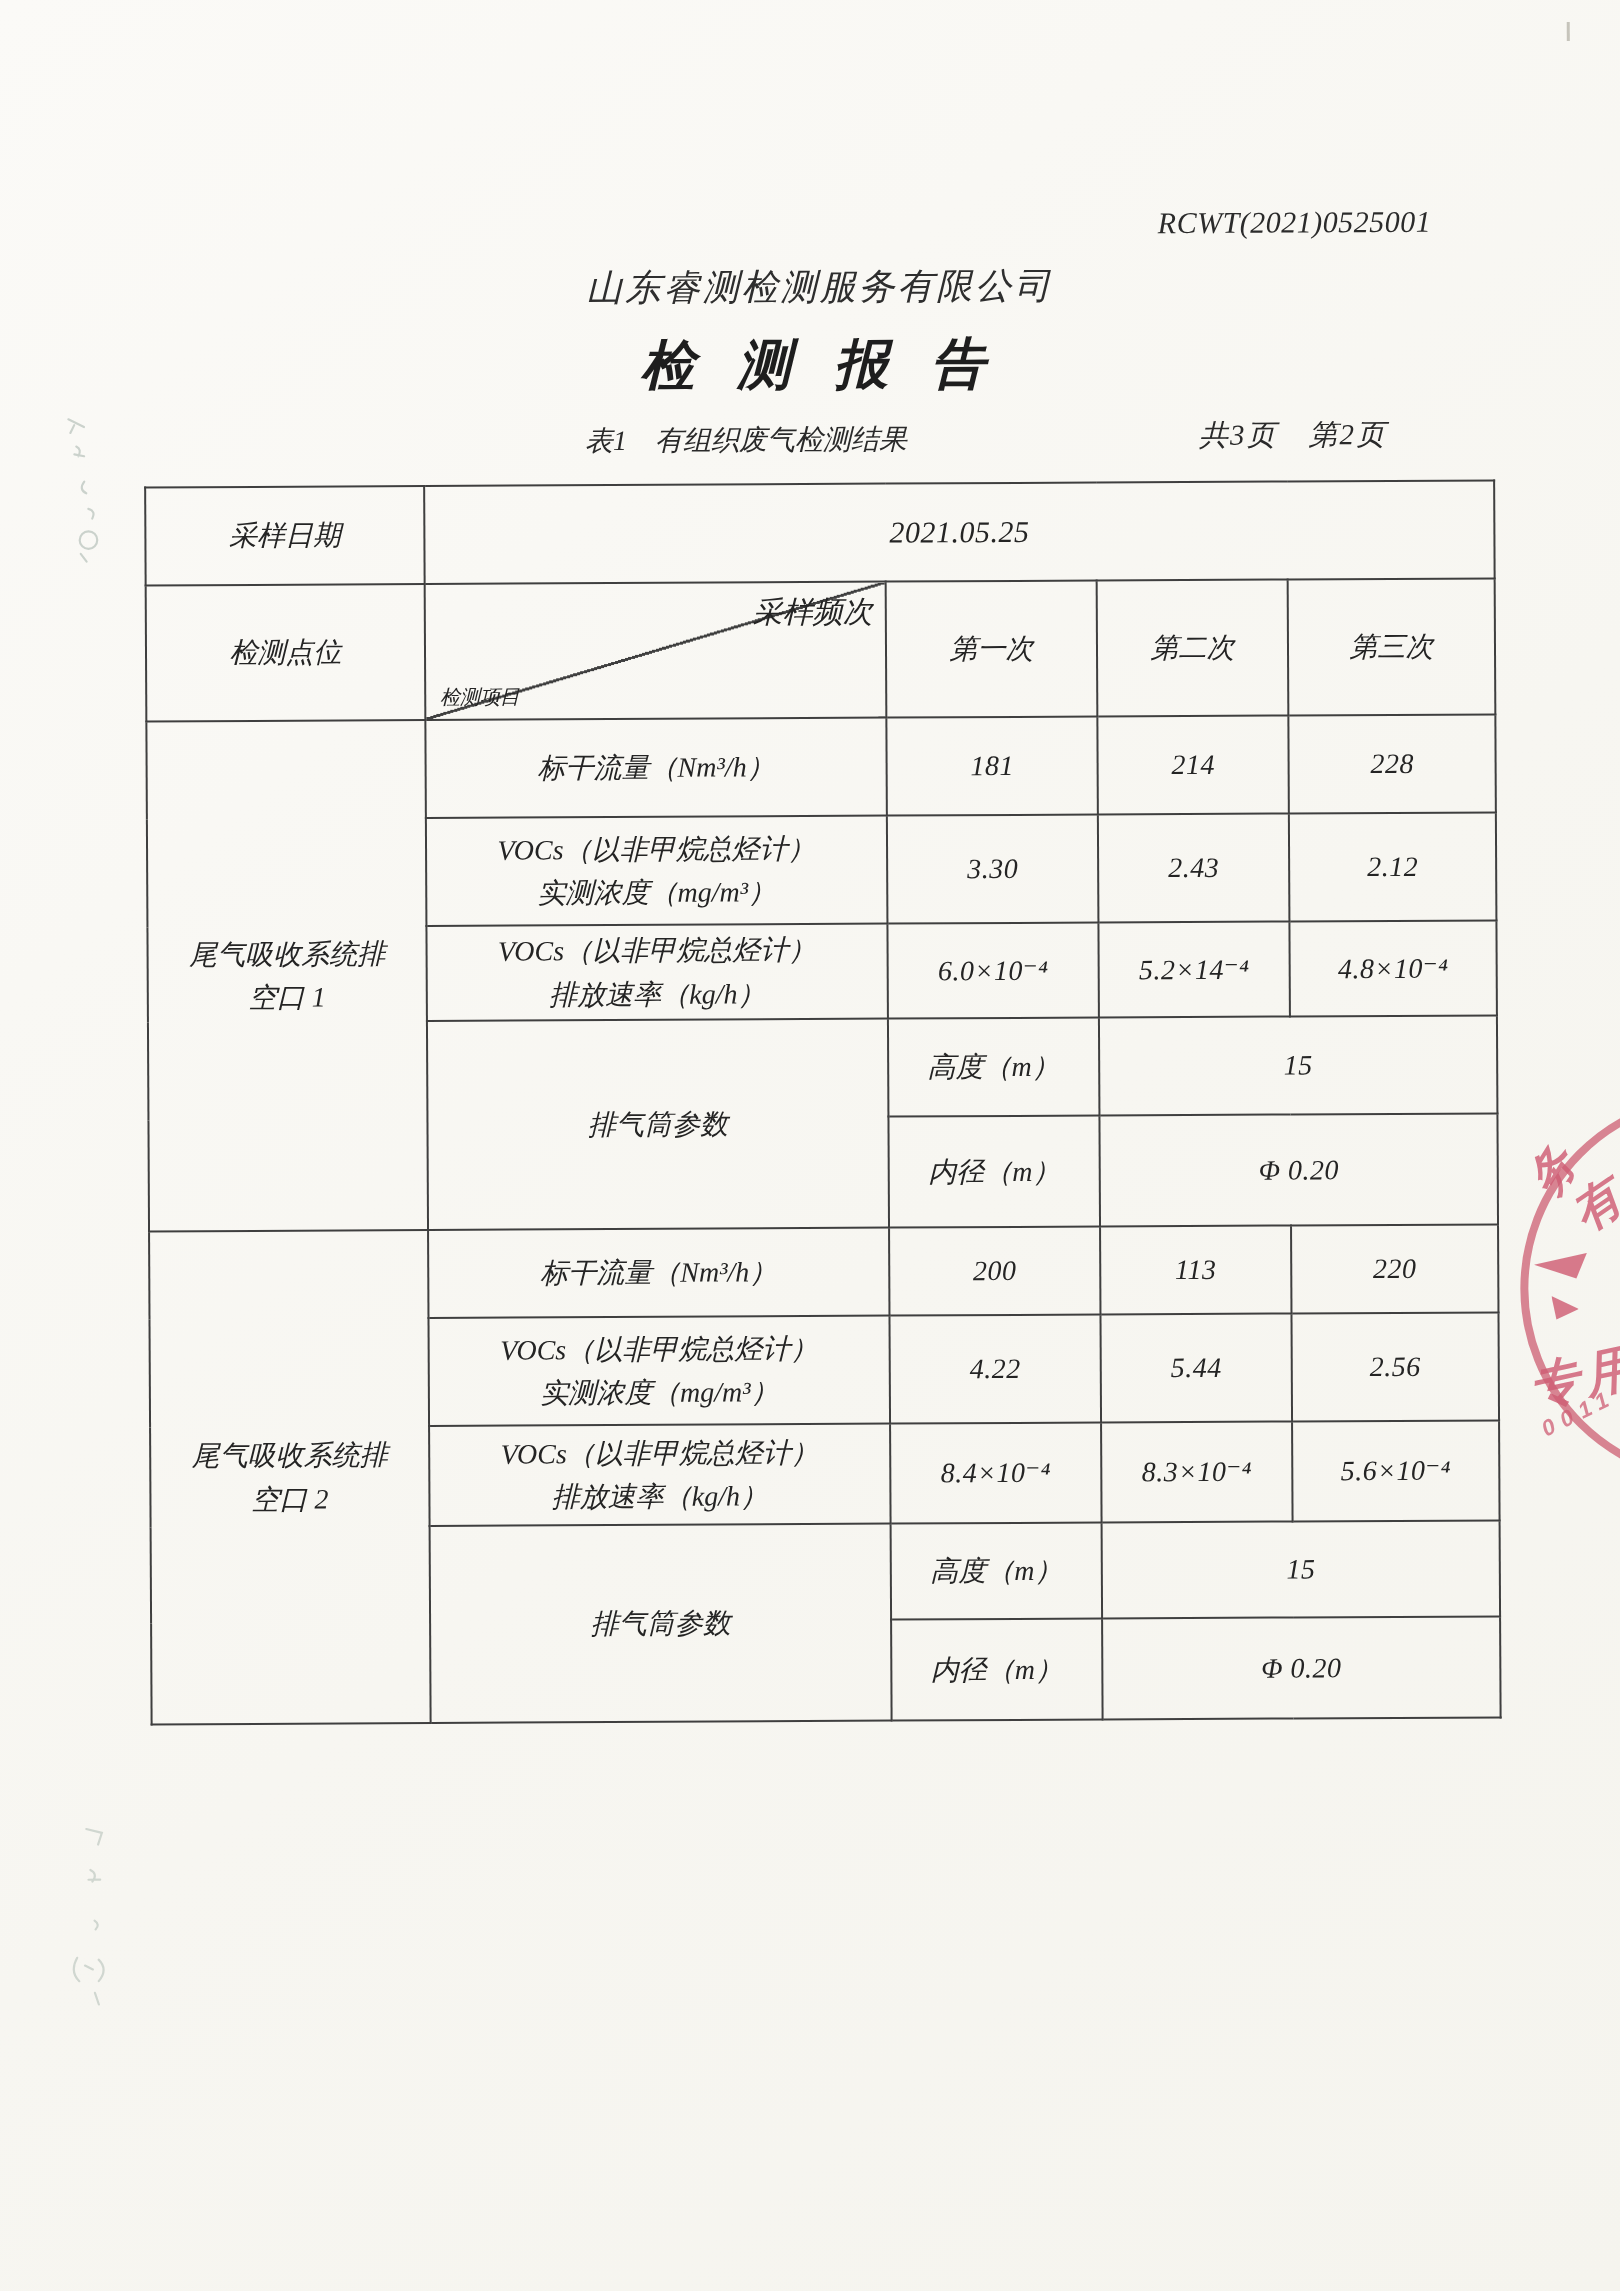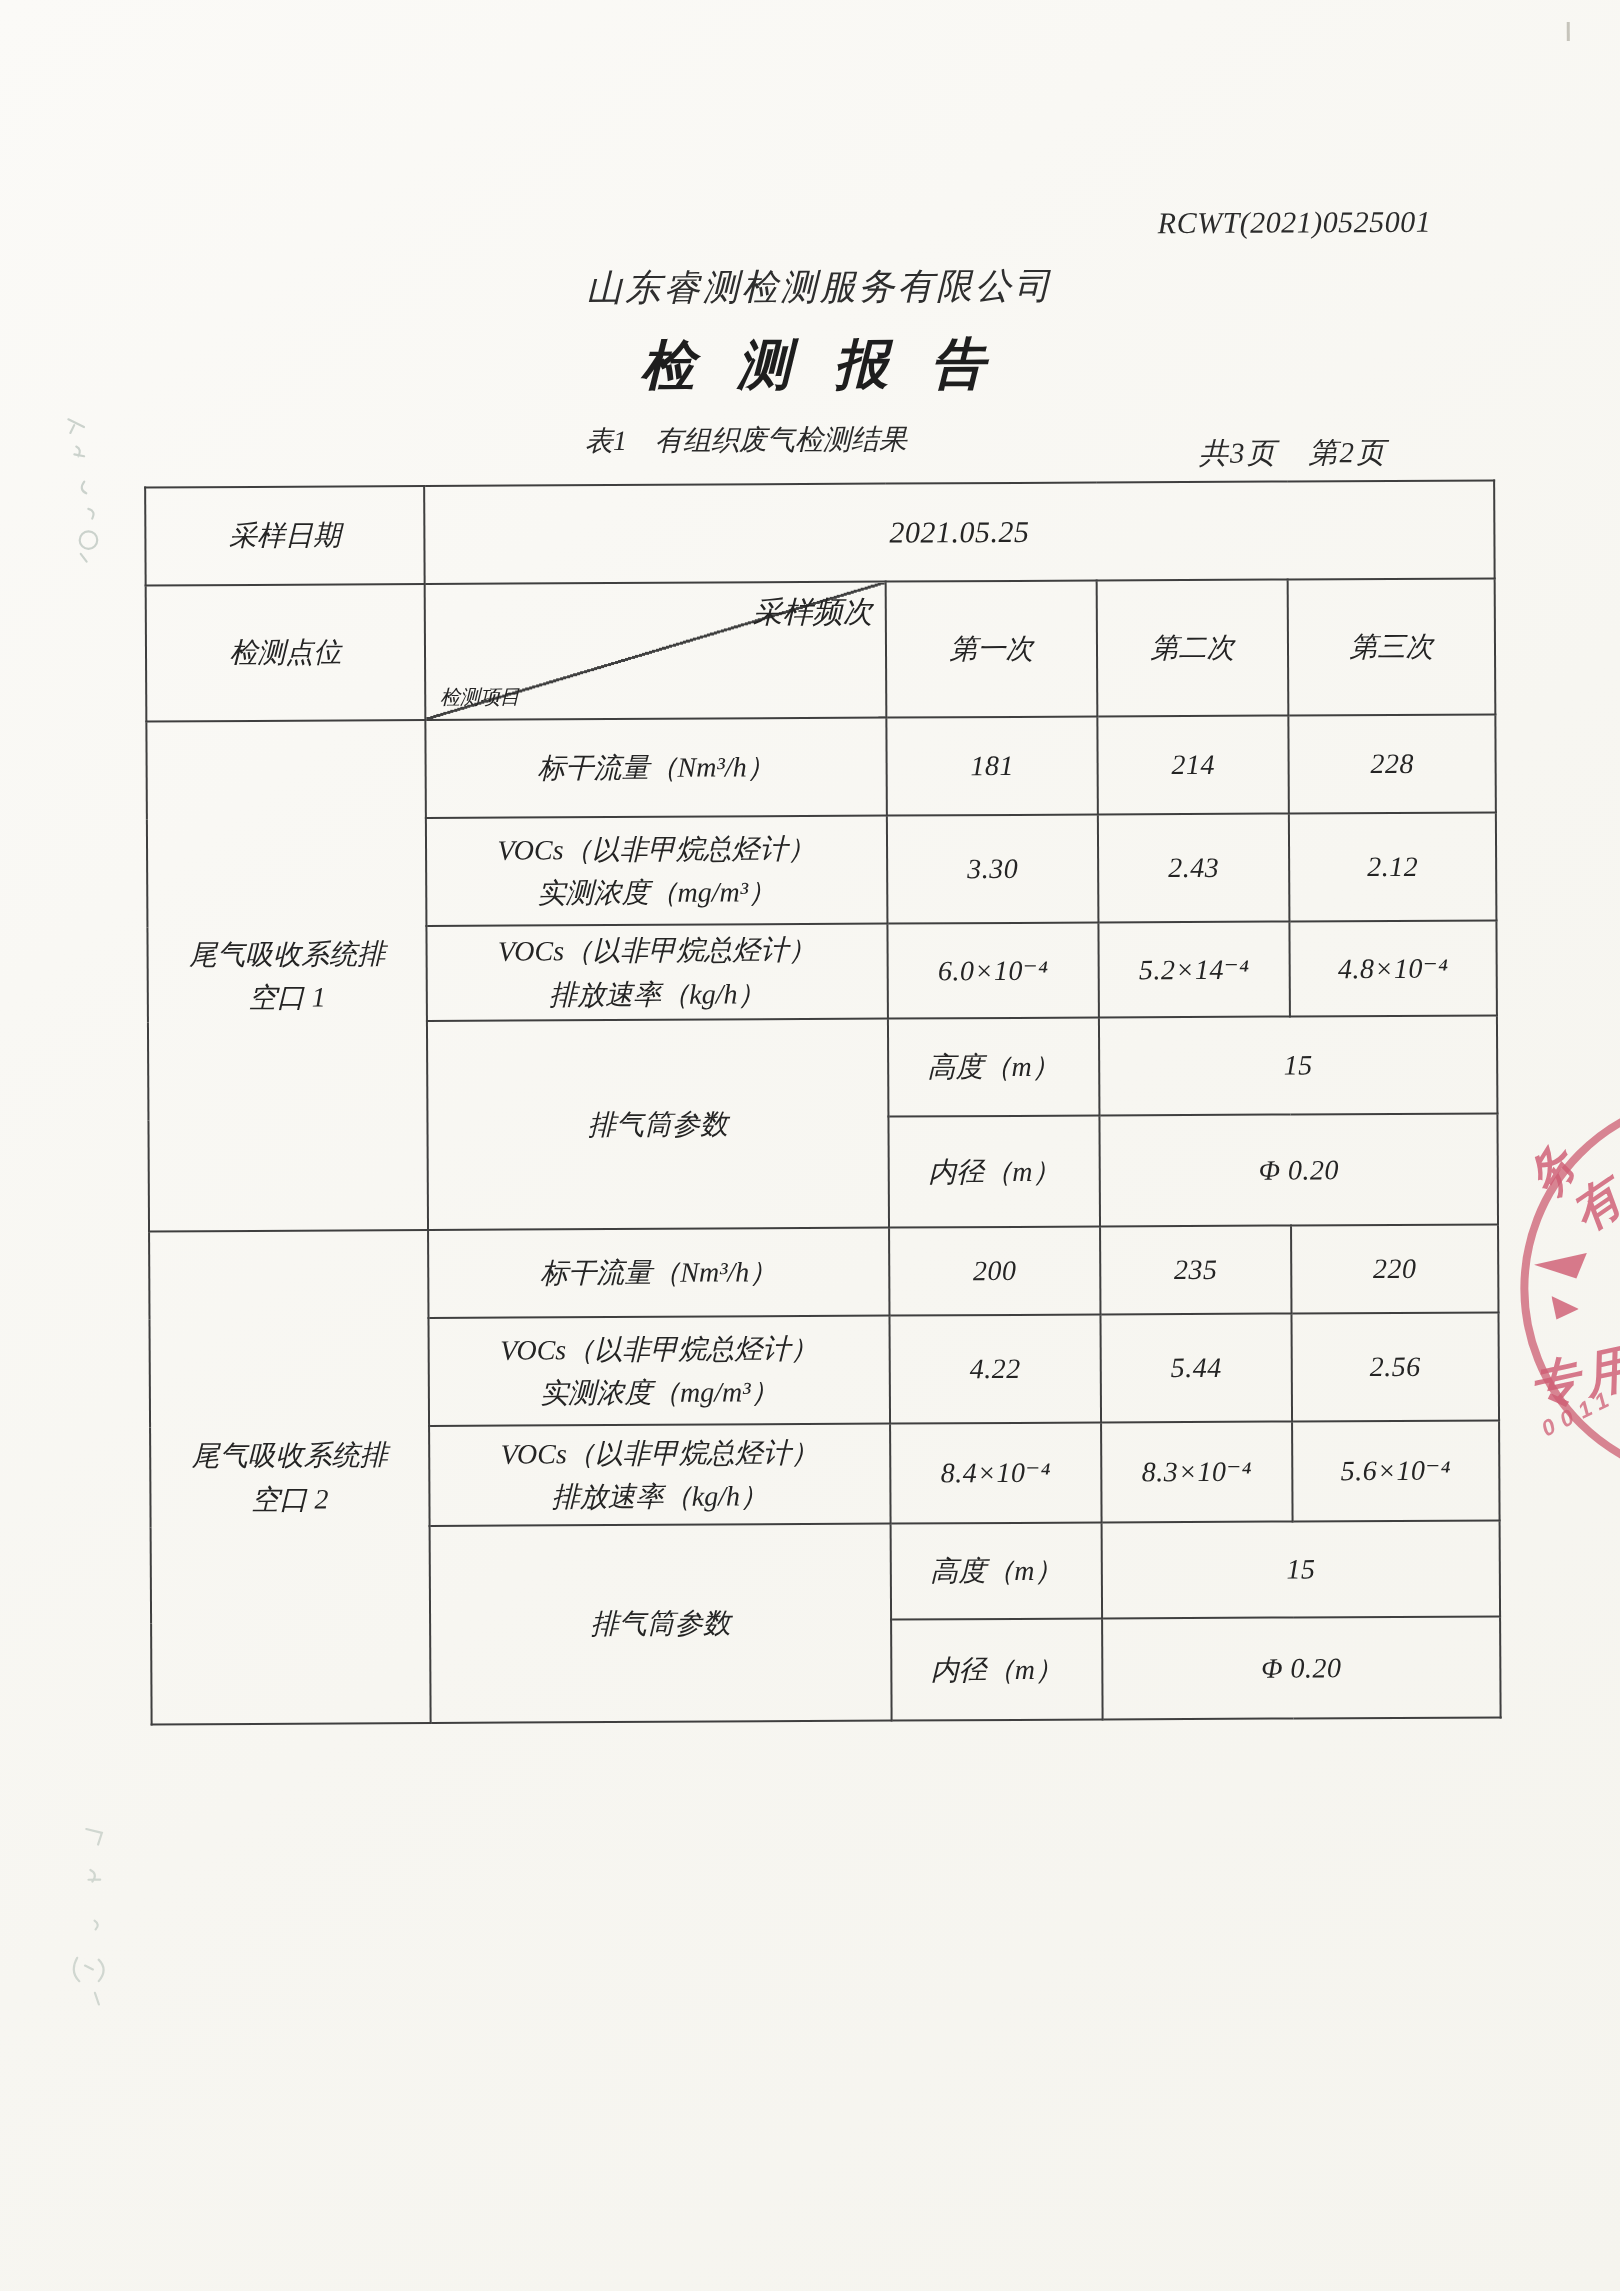--- a/index.html
+++ b/index.html
@@ -18,21 +18,21 @@
 
   .report-no{
     position:absolute;top:208px;left:1162px;width:323px;
     font-size:30px;letter-spacing:0.5px;color:#2b2b2b;
   }
   .center-band{position:absolute;left:0;width:1647px;text-align:center;}
   .company{top:263px;font-size:36px;letter-spacing:2.9px;color:#2e2e2e;}
   .doc-title{top:329px;font-size:54px;font-weight:bold;letter-spacing:14.7px;color:#1e1e1e;}
 
   .caption{position:absolute;top:421px;left:588px;font-size:28px;color:#2a2a2a;}
-  .pageinfo{position:absolute;top:436px;left:1202px;font-size:29px;letter-spacing:2px;color:#2a2a2a;}
+  .pageinfo{position:absolute;top:418px;left:1202px;font-size:29px;letter-spacing:2px;color:#2a2a2a;}
 
   table.report{
     position:absolute;top:483px;left:147px;width:1349px;
     border-collapse:collapse;table-layout:fixed;
     border:2.9px solid #383838;
   }
   table.report td{
     border:2px solid #3f3f3f;
     text-align:center;vertical-align:middle;
     font-size:28px;line-height:1.55;
@@ -148,21 +148,21 @@
       <tr style="height:111px">
         <td class="left-lbl">内径（m）</td>
         <td colspan="2" class="val">Φ 0.20</td>
       </tr>
 
       <tr style="height:88px">
         <td rowspan="5" class="lbl">尾气吸收系统排
 空口 2</td>
         <td class="lbl">标干流量（Nm³/h）</td>
         <td class="val">200</td>
-        <td class="val">235</td>
+        <td class="val">113</td>
         <td class="val">220</td>
       </tr>
       <tr style="height:108px">
         <td class="lbl">VOCs（以非甲烷总烃计）
 实测浓度（mg/m³）</td>
         <td class="val">4.22</td>
         <td class="val">5.44</td>
         <td class="val">2.56</td>
       </tr>
       <tr style="height:100px">

